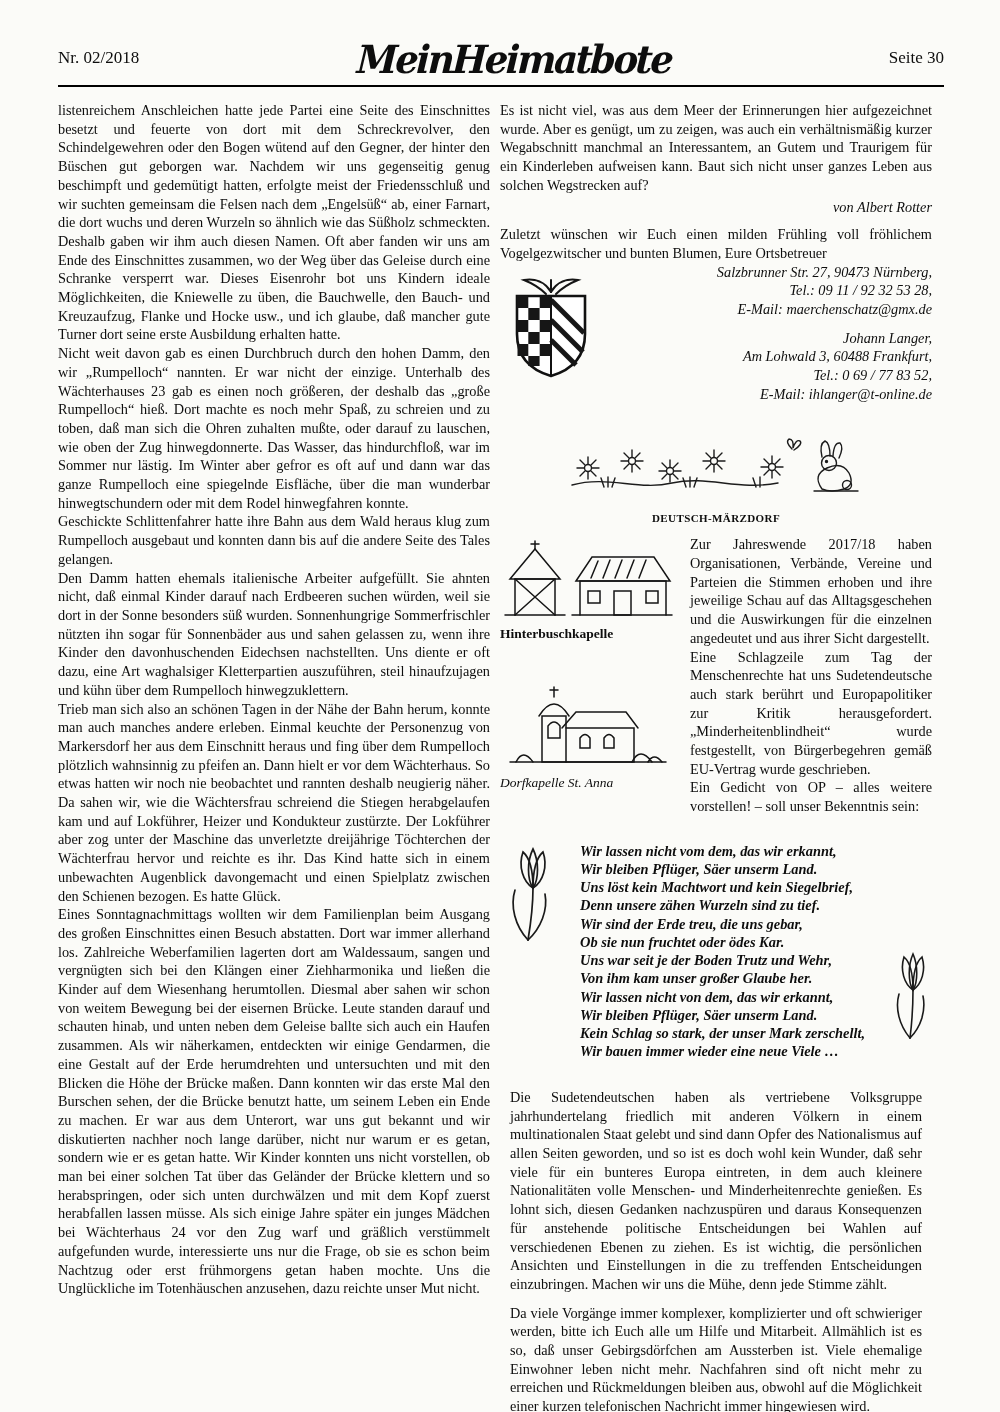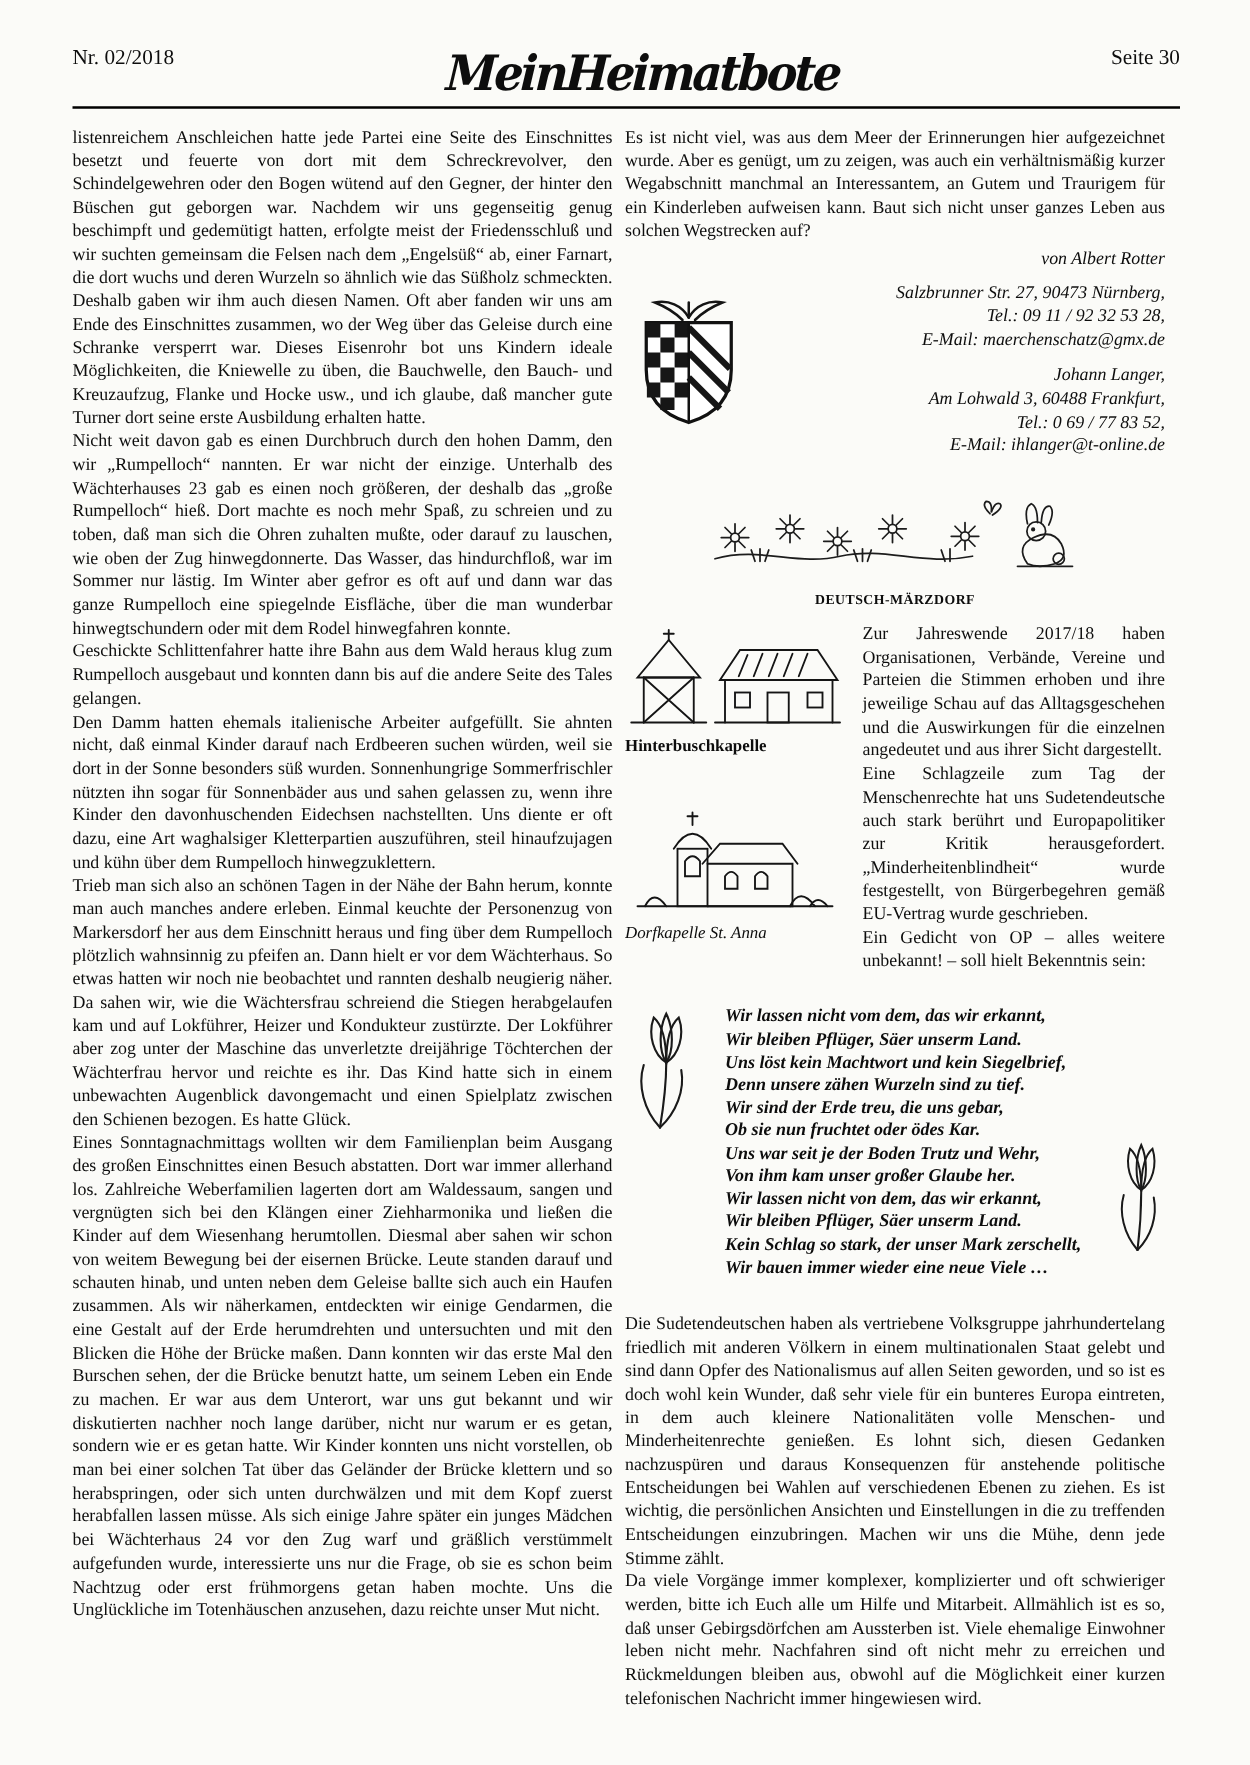--- a/index.html
+++ b/index.html
@@ -6,21 +6,21 @@
   html,body { width:1000px; height:1412px; }
   body {
     background:#fbfbf8;
     color:#0d0d0d;
     font-family:"Liberation Serif", serif;
     position:relative; overflow:hidden;
   }
   .page { position:absolute; inset:0; padding:36px 56px 22px 58px; }
 
   
-  .header { display:flex; justify-content:space-between; align-items:flex-start; height:46px; }
+  .header { display:flex; justify-content:space-between; align-items:center; height:46px; }
   .issue, .pageno { font-size:17px; padding-bottom:3px; }
   .masthead {
     font-family:"DejaVu Serif", serif;
     font-weight:700; font-style:italic;
     font-size:37px; letter-spacing:-2.5px;
     transform:skewX(-3deg) scaleY(1.05);
     white-space:nowrap;
   }
   .rule { border-top:2.5px solid #000; margin-top:3px; }
 
@@ -48,21 +48,21 @@
   .maerz figure { float:left; clear:left; width:176px; margin:2px 14px 8px 0; text-align:center; }
   .maerz figure.fig2 { margin-top:28px; }
   .fig-caption-bold { font-weight:bold; font-size:13.5px; font-style:normal; text-align:left; margin-top:2px; }
   .fig-caption-italic { font-style:italic; font-size:13.5px; text-align:left; margin-top:2px; }
 
   .poem-wrap { position:relative; margin:26px 0 14px 0; min-height:232px; }
   .crocus-left { position:absolute; left:2px; top:2px; }
   .crocus-right { position:absolute; right:-6px; top:108px; }
   .poem { padding-left:80px; padding-right:44px; font-style:italic; font-size:14.4px; line-height:18.2px; text-align:left;font-weight:bold; }
 
-  .closing p { margin:0; }
+  .closing p { margin:10px; }
 
   svg { display:inline-block; vertical-align:top; }
 </style>
 </head>
 <body>
 
 <div class="page">
 
   <header class="header">
     <span class="issue">Nr. 02/2018</span>
@@ -79,20 +79,21 @@
       <p>Geschickte Schlittenfahrer hatte ihre Bahn aus dem Wald heraus klug zum Rumpelloch ausgebaut und konnten dann bis auf die andere Seite des Tales gelangen.</p>
       <p>Den Damm hatten ehemals italienische Arbeiter aufgefüllt. Sie ahnten nicht, daß einmal Kinder darauf nach Erdbeeren suchen würden, weil sie dort in der Sonne besonders süß wurden. Sonnenhungrige Sommerfrischler nützten ihn sogar für Sonnenbäder aus und sahen gelassen zu, wenn ihre Kinder den davonhuschenden Eidechsen nachstellten. Uns diente er oft dazu, eine Art waghalsiger Kletterpartien auszuführen, steil hinaufzujagen und kühn über dem Rumpelloch hinwegzuklettern.</p>
       <p>Trieb man sich also an schönen Tagen in der Nähe der Bahn herum, konnte man auch manches andere erleben. Einmal keuchte der Personenzug von Markersdorf her aus dem Einschnitt heraus und fing über dem Rumpelloch plötzlich wahnsinnig zu pfeifen an. Dann hielt er vor dem Wächterhaus. So etwas hatten wir noch nie beobachtet und rannten deshalb neugierig näher. Da sahen wir, wie die Wächtersfrau schreiend die Stiegen herabgelaufen kam und auf Lokführer, Heizer und Kondukteur zustürzte. Der Lokführer aber zog unter der Maschine das unverletzte dreijährige Töchterchen der Wächterfrau hervor und reichte es ihr. Das Kind hatte sich in einem unbewachten Augenblick davongemacht und einen Spielplatz zwischen den Schienen bezogen. Es hatte Glück.</p>
       <p>Eines Sonntagnachmittags wollten wir dem Familienplan beim Ausgang des großen Einschnittes einen Besuch abstatten. Dort war immer allerhand los. Zahlreiche Weberfamilien lagerten dort am Waldessaum, sangen und vergnügten sich bei den Klängen einer Ziehharmonika und ließen die Kinder auf dem Wiesenhang herumtollen. Diesmal aber sahen wir schon von weitem Bewegung bei der eisernen Brücke. Leute standen darauf und schauten hinab, und unten neben dem Geleise ballte sich auch ein Haufen zusammen. Als wir näherkamen, entdeckten wir einige Gendarmen, die eine Gestalt auf der Erde herumdrehten und untersuchten und mit den Blicken die Höhe der Brücke maßen. Dann konnten wir das erste Mal den Burschen sehen, der die Brücke benutzt hatte, um seinem Leben ein Ende zu machen. Er war aus dem Unterort, war uns gut bekannt und wir diskutierten nachher noch lange darüber, nicht nur warum er es getan, sondern wie er es getan hatte. Wir Kinder konnten uns nicht vorstellen, ob man bei einer solchen Tat über das Geländer der Brücke klettern und so herabspringen, oder sich unten durchwälzen und mit dem Kopf zuerst herabfallen lassen müsse. Als sich einige Jahre später ein junges Mädchen bei Wächterhaus 24 vor den Zug warf und gräßlich verstümmelt aufgefunden wurde, interessierte uns nur die Frage, ob sie es schon beim Nachtzug oder erst frühmorgens getan haben mochte. Uns die Unglückliche im Totenhäuschen anzusehen, dazu reichte unser Mut nicht.</p>
     </div>
 
     <div class="col">
 
       <p>Es ist nicht viel, was aus dem Meer der Erinnerungen hier aufgezeichnet wurde. Aber es genügt, um zu zeigen, was auch ein verhältnismäßig kurzer Wegabschnitt manchmal an Interessantem, an Gutem und Traurigem für ein Kinderleben aufweisen kann. Baut sich nicht unser ganzes Leben aus solchen Wegstrecken auf?</p>
       <div class="byline">von Albert Rotter</div>
+      <p class="greeting">Zuletzt wünschen wir Euch einen milden Frühling voll fröhlichem Vogelgezwitscher und bunten Blumen, Eure Ortsbetreuer</p>
 
       <div class="contact-row">
         <span class="shield">
           <svg width="94" height="108" viewBox="0 0 94 108">
             <g fill="none" stroke="#151515" stroke-width="2" stroke-linecap="round">
               <path d="M47,17 C41,7 31,3 20,5 C30,9 37,14 42,19"></path>
               <path d="M47,17 C53,7 63,3 74,5 C64,9 57,14 52,19"></path>
               <path d="M47,17 V5"></path>
             </g>
             <path d="M13,21 H81 V59 Q81,91 47,101 Q13,91 13,59 Z" fill="#ffffff" stroke="#111" stroke-width="2.6"></path>
@@ -206,21 +207,21 @@
               <path d="M72,58 q5,-7 10,0 v10 h-10 z M96,58 q5,-7 10,0 v10 h-10 z"></path>
               <path d="M8,82 q7,-14 17,0 M124,82 q8,-16 20,0 M140,82 q6,-10 14,0"></path>
               <path d="M2,82 H158"></path>
             </g>
           </svg>
           <figcaption class="fig-caption-italic">Dorfkapelle St. Anna</figcaption>
         </figure>
 
         <p>Zur Jahreswende 2017/18 haben Organisationen, Verbände, Vereine und Parteien die Stimmen erhoben und ihre jeweilige Schau auf das Alltagsgeschehen und die Auswirkungen für die einzelnen angedeutet und aus ihrer Sicht dargestellt.</p>
         <p>Eine Schlagzeile zum Tag der Menschenrechte hat uns Sudetendeutsche auch stark berührt und Europapolitiker zur Kritik herausgefordert. „Minderheitenblindheit“ wurde festgestellt, von Bürgerbegehren gemäß EU-Vertrag wurde geschrieben.</p>
-        <p>Ein Gedicht von OP – alles weitere unbekannt! – soll hielt Bekenntnis sein:</p>
+        <p>Ein Gedicht von OP – alles weitere vorstellen! – soll unser Bekenntnis sein:</p>
       </div>
 
       <div class="poem-wrap">
         <span class="crocus-left">
           <svg width="62" height="100" viewBox="0 0 62 100">
             <g fill="none" stroke="#1a1a1a" stroke-width="1.7" stroke-linecap="round">
               <path d="M31,44 C21,38 16,22 21,8 C29,15 31,29 31,44 Z"></path>
               <path d="M31,44 C41,38 46,22 41,8 C33,15 31,29 31,44 Z"></path>
               <path d="M31,44 C25,35 25,17 31,5 C37,17 37,35 31,44 Z"></path>
               <path d="M31,44 C31,62 29,78 26,96"></path>

